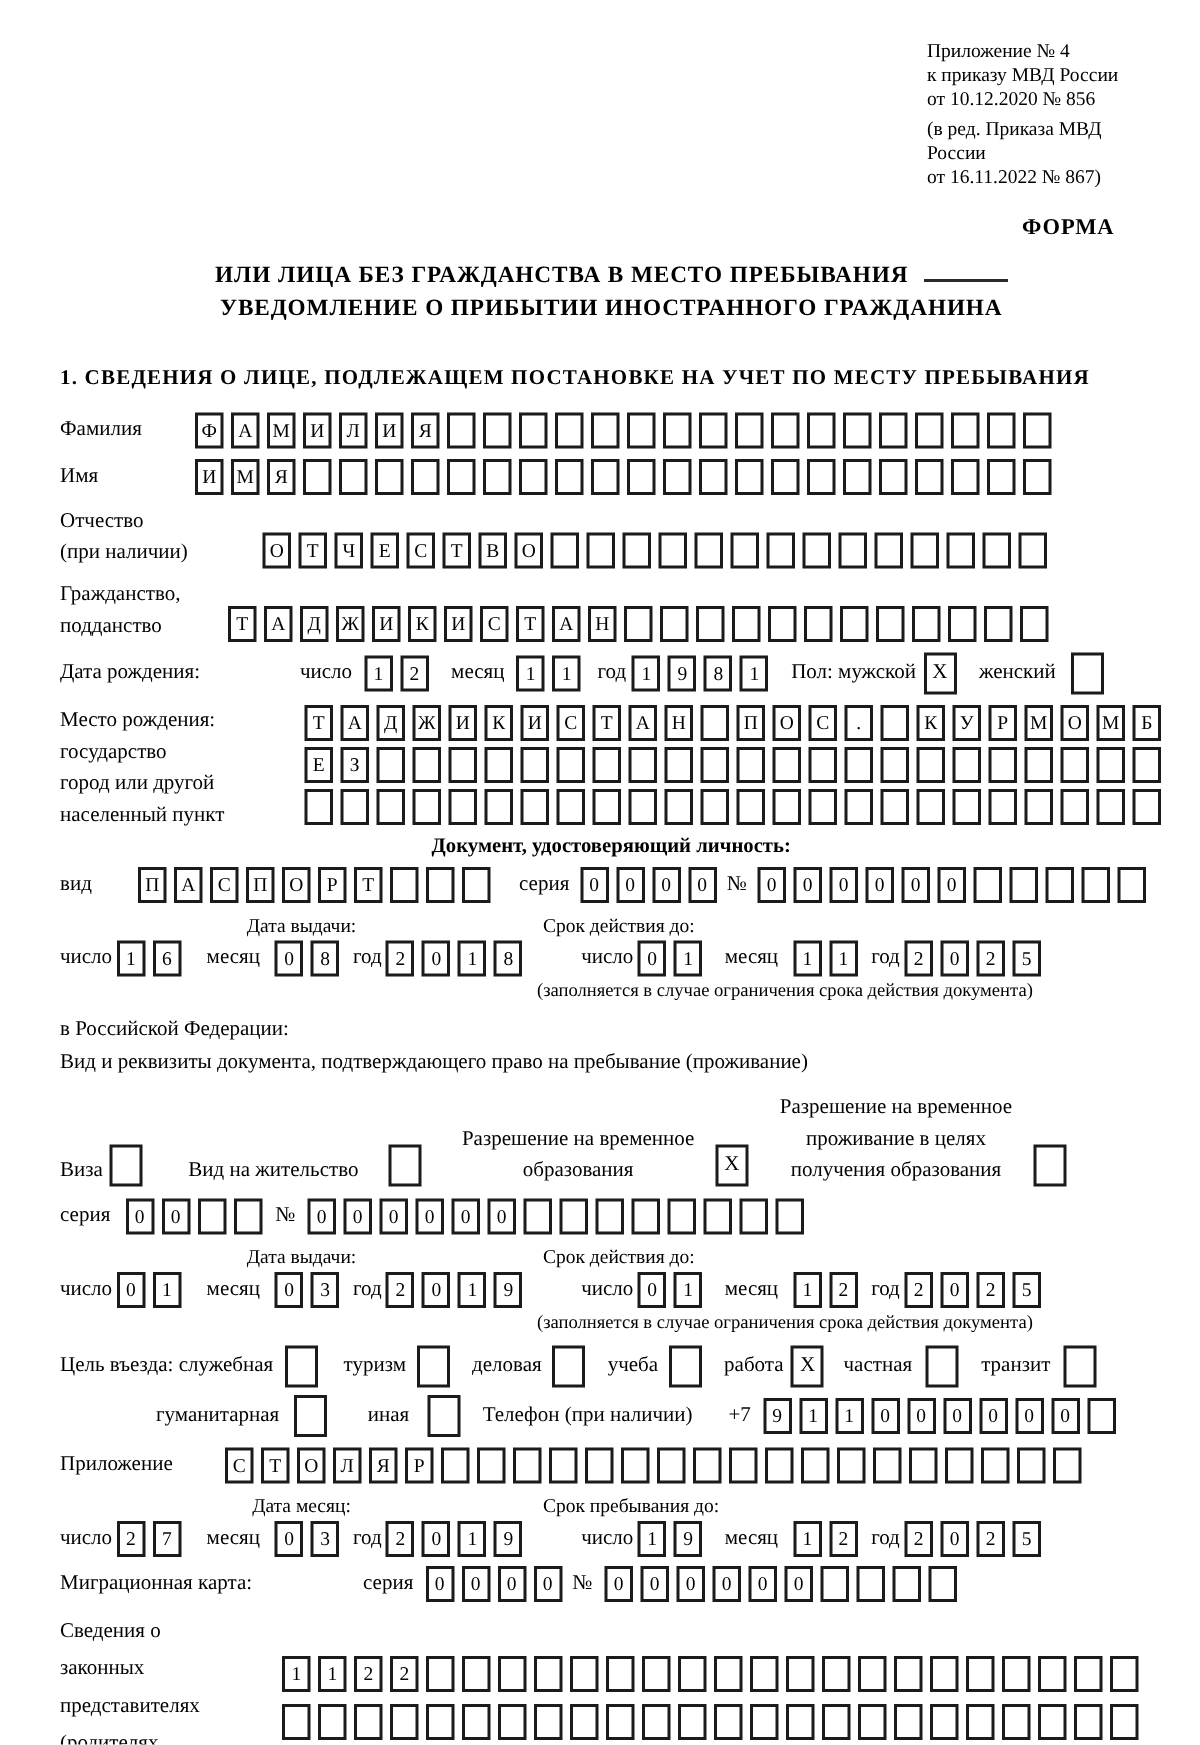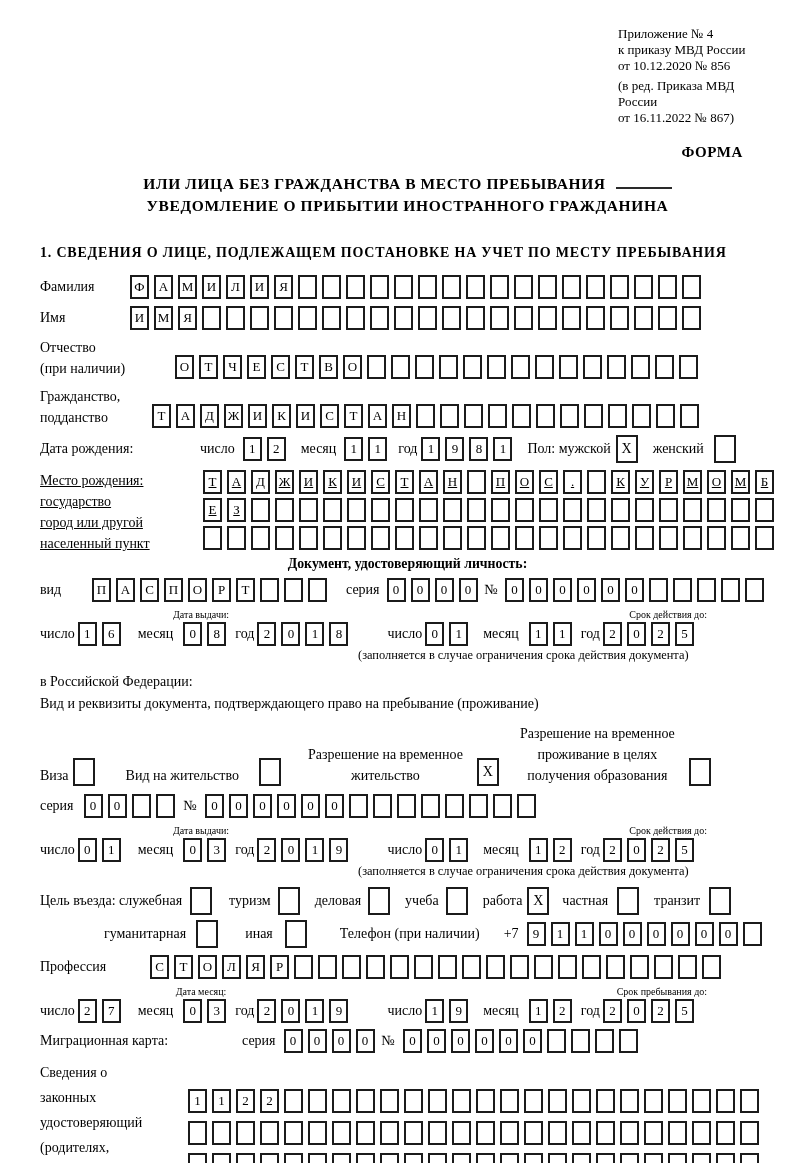--- a/index.html
+++ b/index.html
@@ -42,23 +42,23 @@
   .w-patr  { width:135px; line-height:21px; }
   .w-citiz { width:112px; line-height:21px; }
   .w-birth { width:163px; line-height:21px; font-size:14px; }
   .w-prof  { width:110px; }
 
   .birth-rows .cells { margin-bottom:4px; display:flex; }
 
   .doc-heading { text-align:center; font-weight:bold; font-size:13.8px;
                  margin:2px 0 6px 0; }
 
-  .dates-head { display:flex; font-size:10px; margin-bottom:2px; }
+  .dates-head { display:flex; font-size:13px; margin-bottom:2px; }
   .dh-left  { width:322px; text-align:center; }
-  .dh-right { width:345px; text-align:right; }
+  .dh-right { width:345px; text-align:left; }
   .dates-row { margin-bottom:2px; }
   .note { font-size:12.4px; margin:0 0 8px 318px; }
 
   .intro { font-size:14px; line-height:22px; margin-top:2px; }
 
   .permit-cb { margin-top:8px; margin-bottom:8px; }
 
   .rep-label { width:148px; font-size:14px; line-height:25px; flex:none; }
   .rep-rows .cells { margin-bottom:8px; display:flex; }
 
@@ -233,21 +233,21 @@
     <span class="lbl" style="margin-left:10px">Пол: мужской</span>
     <span class="cells cb" style="margin-left:5px">
         <span class="cell">X</span>
       </span>
     <span class="lbl" style="margin-left:10px">женский</span>
     <span class="cells cb" style="margin-left:10px">
         <span class="cell"></span>
       </span>
   </div>
 
-  <div class="row top" style="margin-bottom:1px;text-decoration:underline;">
+  <div class="row top" style="margin-bottom:1px;">
     <span class="lbl w-birth">
       <span>Место рождения:</span><br>
       <span>государство</span><br>
       <span>город или другой</span><br>
       <span>населенный пункт</span>
     </span>
     <span class="birth-rows">
       <span class="cells">
           <span class="cell">Т</span>
           <span class="cell">А</span>
@@ -419,21 +419,21 @@
     <span class="lbl">Виза</span>
     <span class="cells cb" style="margin-left:4px">
         <span class="cell"></span>
       </span>
     <span class="lbl" style="margin-left:26px">Вид на жительство</span>
     <span class="cells cb" style="margin-left:20px">
         <span class="cell"></span>
       </span>
     <span class="stack lbl" style="margin-left:22px">
       <span>Разрешение на временное</span><br>
-      <span>жительство</span>
+      <span>образования</span>
     </span>
     <span class="cells cb" style="margin-left:14px">
         <span class="cell">X</span>
       </span>
     <span class="stack lbl" style="margin-left:16px">
       <span>Разрешение на временное</span><br>
       <span>проживание в целях</span><br>
       <span>получения образования</span>
     </span>
     <span class="cells cb" style="margin-left:14px">
@@ -543,38 +543,38 @@
 
   <div class="row">
     <span class="lbl" style="margin-left:64px">гуманитарная</span>
     <span class="cells cb" style="margin-left:10px">
         <span class="cell"></span>
       </span>
     <span class="lbl" style="margin-left:22px">иная</span>
     <span class="cells cb" style="margin-left:12px">
         <span class="cell"></span>
       </span>
-    <span class="lbl" style="margin-left:28px">Телефон (при наличии)</span>
+    <span class="lbl" style="margin-left:10px">Телефон (при наличии)</span>
     <span class="lbl" style="margin-left:24px">+7</span>
     <span class="cells" style="margin-left:8px">
         <span class="cell">9</span>
         <span class="cell">1</span>
         <span class="cell">1</span>
         <span class="cell">0</span>
         <span class="cell">0</span>
         <span class="cell">0</span>
         <span class="cell">0</span>
         <span class="cell">0</span>
         <span class="cell">0</span>
         <span class="cell"></span>
       </span>
   </div>
 
   <div class="row">
-    <span class="lbl w-prof">Профессия</span>
+    <span class="lbl w-prof">Приложение</span>
     <span class="cells">
         <span class="cell">С</span>
         <span class="cell">Т</span>
         <span class="cell">О</span>
         <span class="cell">Л</span>
         <span class="cell">Я</span>
         <span class="cell">Р</span>
         <span class="cell"></span>
         <span class="cell"></span>
         <span class="cell"></span>
@@ -658,21 +658,21 @@
         <span class="cell"></span>
         <span class="cell"></span>
         <span class="cell"></span>
       </span>
   </div>
 
   <div class="row top" style="margin-bottom:0;">
     <span class="rep-label">
       <span>Сведения о</span><br>
       <span>законных</span><br>
-      <span>удостоверяющий</span><br>
+      <span>представителях</span><br>
       <span>(родителях,</span><br>
       <br>
       
     </span>
     <span class="rep-rows">
       <span class="cells">
           <span class="cell">1</span>
           <span class="cell">1</span>
           <span class="cell">2</span>
           <span class="cell">2</span>

